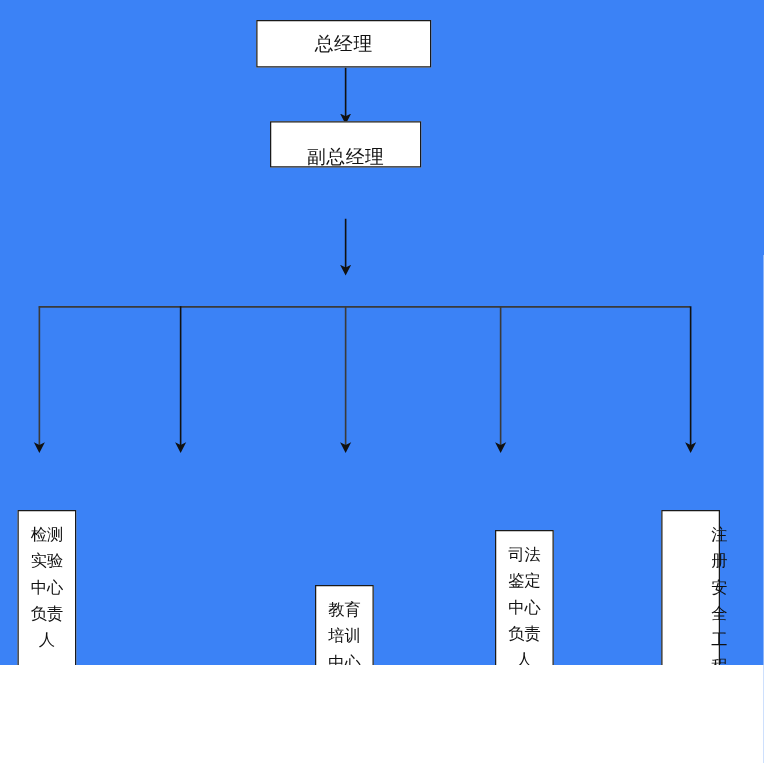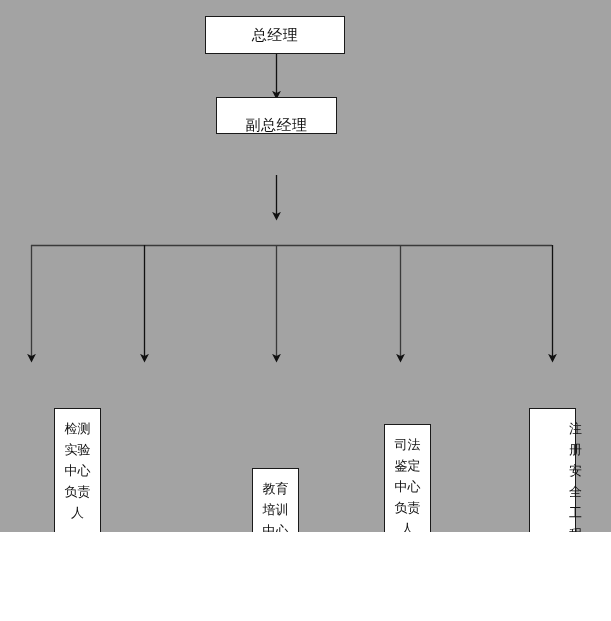--- a/index.html
+++ b/index.html
@@ -7,21 +7,21 @@
     padding: 0;
     background: #ffffff;
   }
   body {
     font-family: "DejaVu Sans", "Liberation Sans", sans-serif;
   }
   #chart-canvas {
     position: relative;
     width: 611px;
     height: 532px;
-    background: #a3a3a3;
+    background: #3b82f6;
     overflow: hidden;
   }
   .node-box {
     position: absolute;
     box-sizing: border-box;
     border: 1px solid #1a1a1a;
     background: #ffffff;
   }
   .node-box-top {
     display: flex;
@@ -82,30 +82,30 @@
   </svg>
 
   <div class="node-box node-box-top" style="left:205px; top:16px; width:140px; height:38px;">
     <span class="node-label-h">总经理</span>
   </div>
 
   <div class="node-box node-box-top" style="left:216px; top:97px; width:121px; height:37px;align-items:flex-end;">
     <span class="node-label-h">副总经理</span>
   </div>
 
-  <div class="node-box node-box-leaf" style="left:14px; top:408px; width:47px; height:146px;margin-left:40px;">
+  <div class="node-box node-box-leaf" style="left:14px; top:408px; width:47px; height:146px;">
     <div class="node-label-v">检测实验中心负责人</div>
   </div>
 
 
   <div class="node-box node-box-leaf" style="left:252px; top:424px; width:47px; height:146px;margin-top:44px;">
     <div class="node-label-v">教育培训中心负责人</div>
   </div>
 
-  <div class="node-box node-box-leaf" style="left:384px; top:424px; width:47px; height:146px;">
+  <div class="node-box node-box-leaf" style="left:396px; top:424px; width:47px; height:146px;">
     <div class="node-label-v">司法鉴定中心负责人</div>
   </div>
 
   <div class="node-box node-box-leaf" style="left:529px; top:408px; width:47px; height:162px;padding-left:35px;">
     <div class="node-label-v">注册安全工程师事务所中心负责</div>
   </div>
 
 </div>
 
 </body></html>

